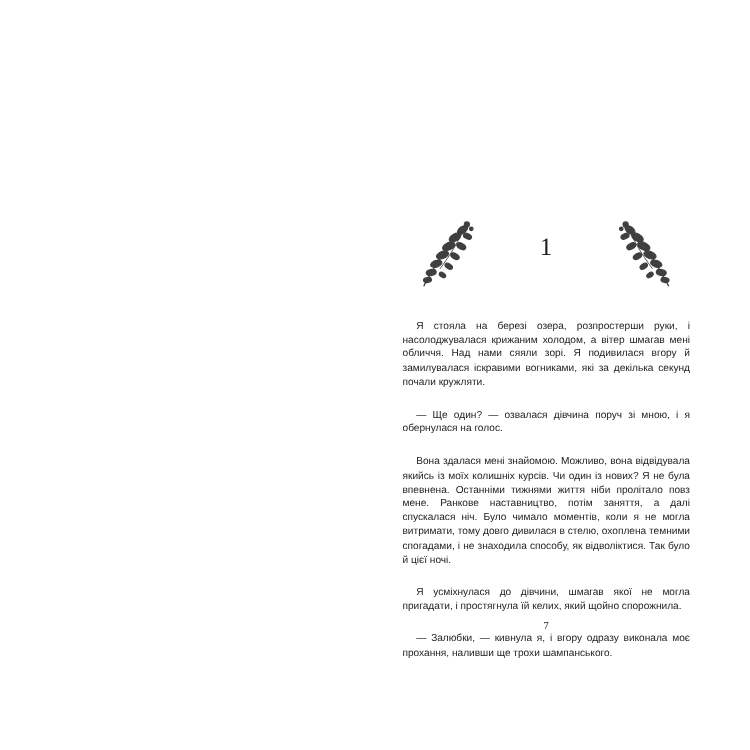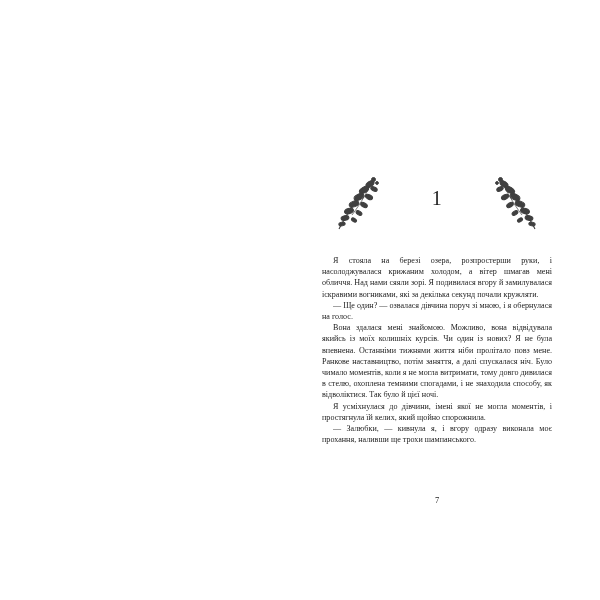--- a/index.html
+++ b/index.html
@@ -55,24 +55,24 @@
   .sprig svg { display: block; width: 100%; height: 100%; }
 
   p.body-text {
     margin: 0;
     font-size: 8.1px;
     line-height: 11.2px;
     color: #1c1c1c;
     text-align: justify;
     text-justify: inter-word;
     hyphens: none;
-    font-family: Liberation Serif, serif;
+    font-family: Liberation Sans, sans-serif;
   }
   p.body-text + p.body-text {
-    margin-top: 0px;
+    margin-top: 15px;
   }
   p.indent {
     text-indent: 11px;
   }
   .folio {
     position: absolute;
     left: 322px;
     width: 230px;
     top: 495px;
     text-align: center;
@@ -134,18 +134,18 @@
           </g>
         </svg>
       </span>
 
       <div class="chapter-number">1</div>
     </div>
 
     <p class="body-text indent">Я стояла на березі озера, розпростерши руки, і насолоджувалася крижаним холодом, а вітер шмагав мені обличчя. Над нами сяяли зорі. Я подивилася вгору й замилувалася іскравими вогниками, які за декілька секунд почали кружляти.</p>
     <p class="body-text indent">— Ще один? — озвалася дівчина поруч зі мною, і я обернулася на голос.</p>
     <p class="body-text indent">Вона здалася мені знайомою. Можливо, вона відвідувала якийсь із моїх колишніх курсів. Чи один із нових? Я не була впевнена. Останніми тижнями життя ніби пролітало повз мене. Ранкове наставництво, потім заняття, а далі спускалася ніч. Було чимало моментів, коли я не могла витримати, тому довго дивилася в стелю, охоплена темними спогадами, і не знаходила способу, як відволіктися. Так було й цієї ночі.</p>
-    <p class="body-text indent">Я усміхнулася до дівчини, імені якої не могла моментів, і простягнула їй келих, який щойно спорожнила.</p>
+    <p class="body-text indent">Я усміхнулася до дівчини, шмагав якої не могла пригадати, і простягнула їй келих, який щойно спорожнила.</p>
     <p class="body-text indent">— Залюбки, — кивнула я, і вгору одразу виконала моє прохання, наливши ще трохи шампанського.</p>
   </div>
 
   <div class="folio">7</div>
 </div>
 
 </body></html>

